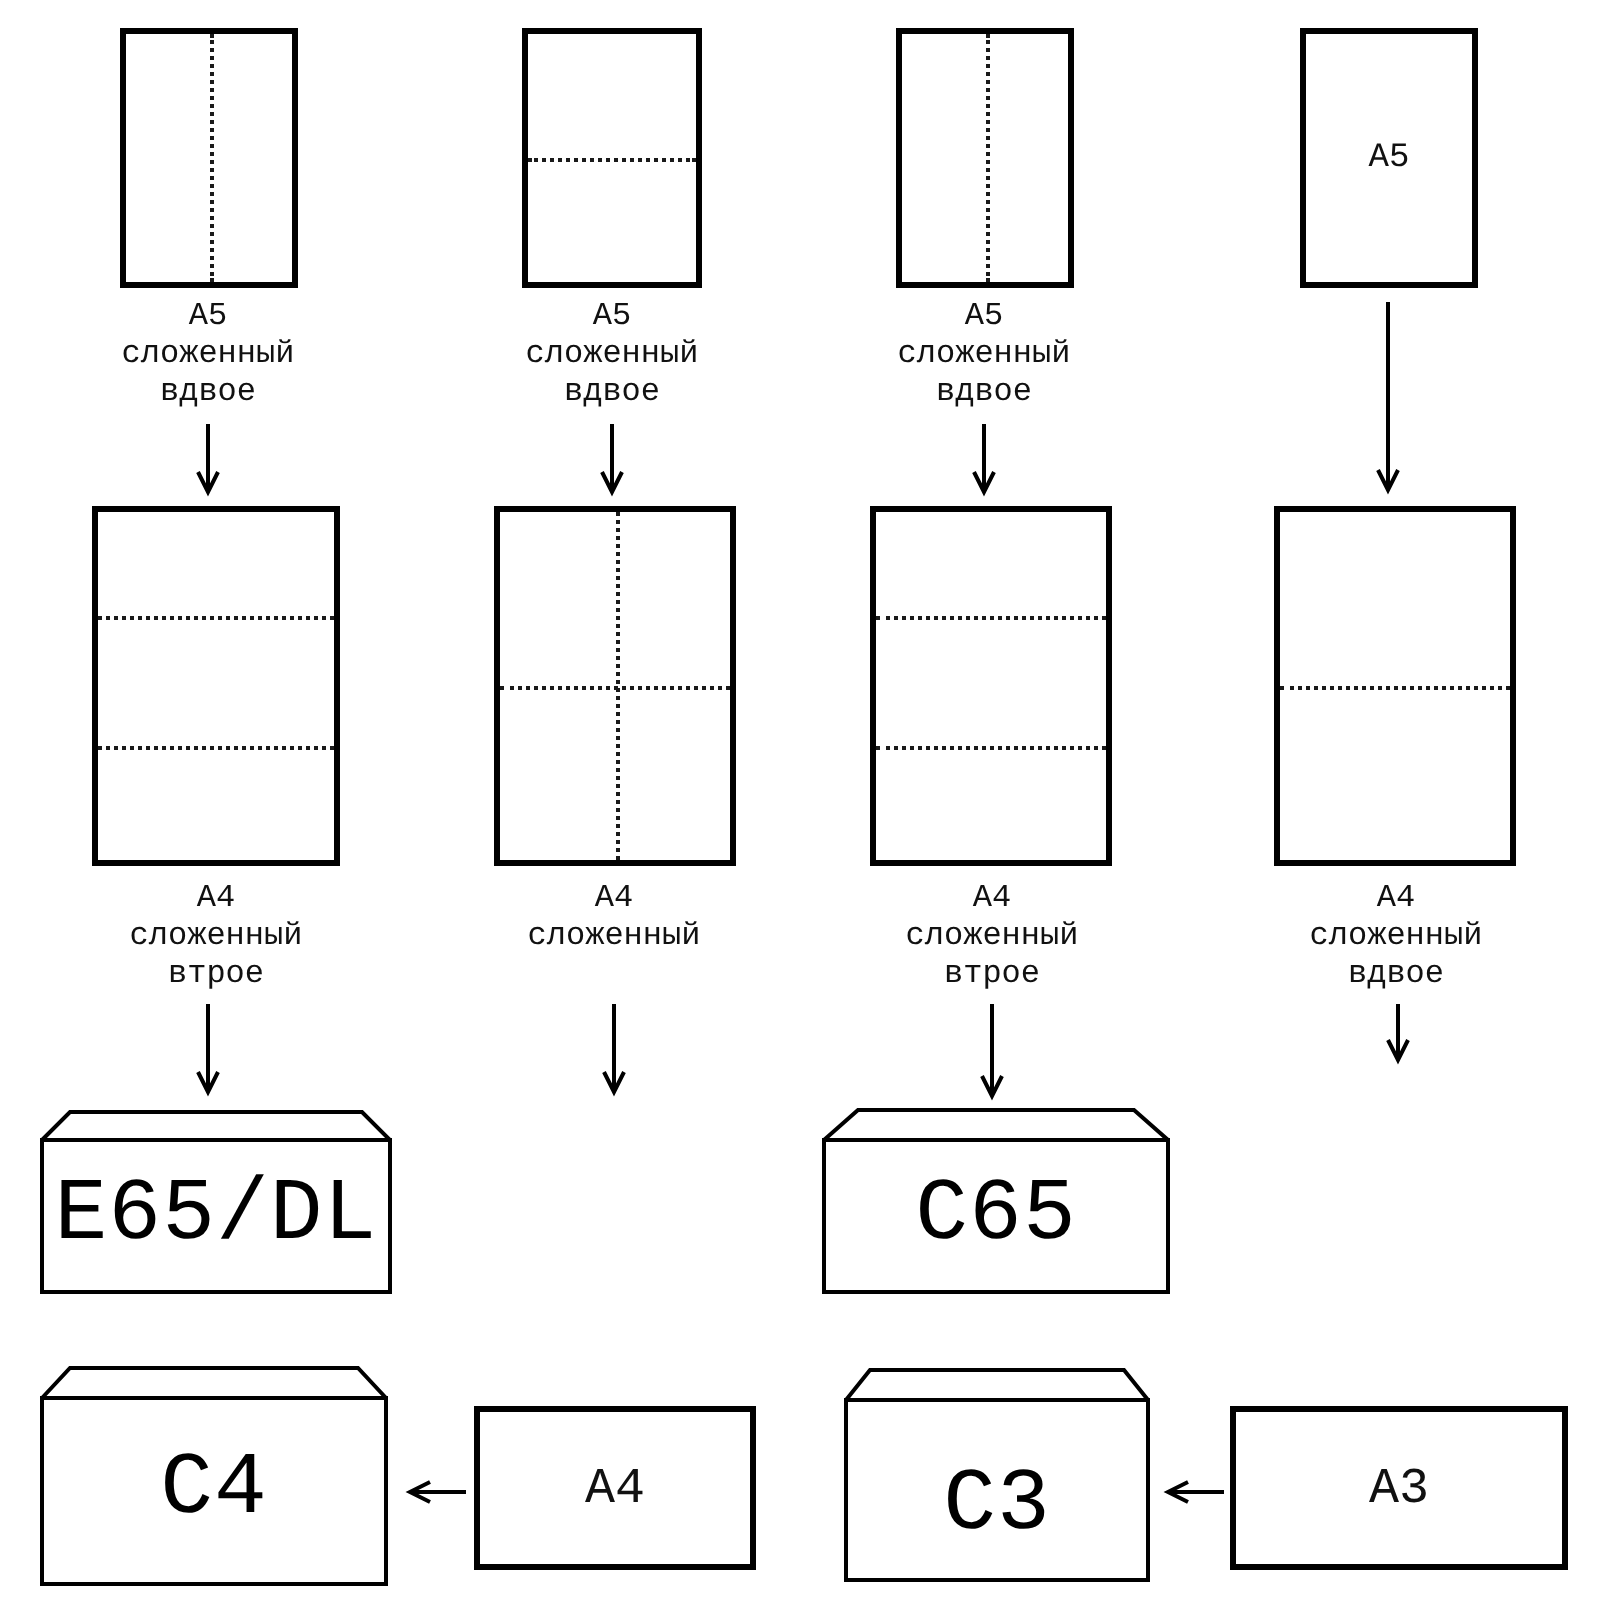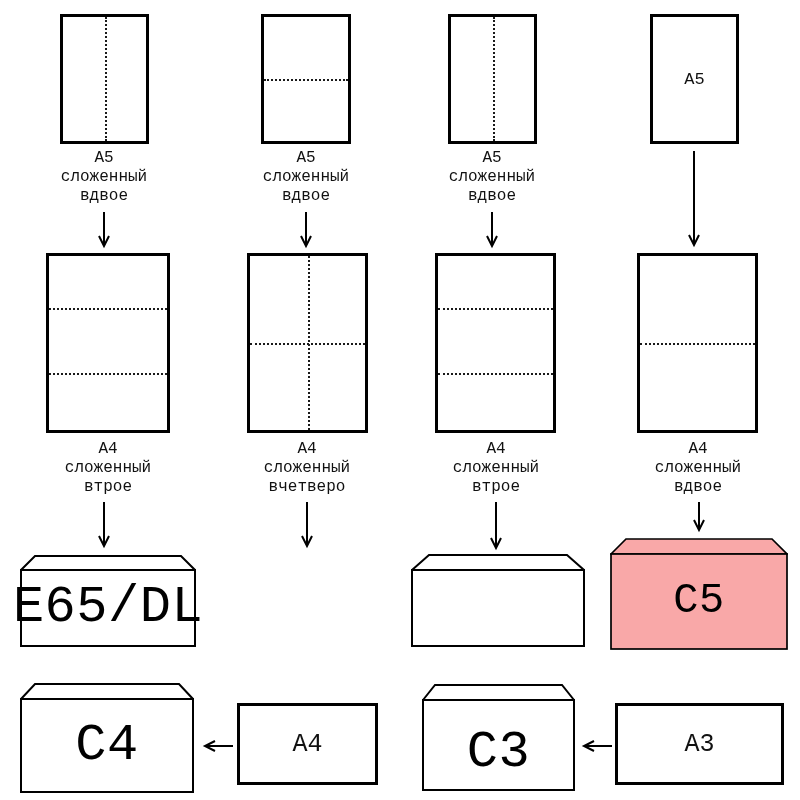--- a/index.html
+++ b/index.html
@@ -17,21 +17,21 @@
     font-size:17px;color:#111;
   }
   .sheet-label.big{font-size:25px;}
   .caption{
     position:absolute;width:150px;text-align:center;font-size:16px;line-height:19px;color:#111;
   }
   .envelope{position:absolute;}
   .envelope svg{position:absolute;left:0;top:0;display:block;}
   .env-label{
     position:absolute;left:0;right:0;bottom:2px;display:flex;align-items:center;justify-content:center;
-    font-size:52px;color:#000;letter-spacing:0.5px;
+    font-size:44px;color:#000;letter-spacing:0.5px;
   }
   #arrows{position:absolute;left:0;top:0;pointer-events:none;}
 </style>
 </head>
 <body>
 
 <div id="canvas">
 
   <div class="sheet" style="left:60px;top:14px;width:89px;height:130px">
     <div class="fold-v" style="left:50%"></div>
@@ -85,21 +85,20 @@
   </div>
 
   <div class="caption" style="left:33px;top:440px">
     <div>A4</div>
     <div>сложенный</div>
     <div>втрое</div>
   </div>
   <div class="caption" style="left:232px;top:440px">
     <div>A4</div>
     <div>сложенный</div>
-    <div>вчетверо</div>
   </div>
   <div class="caption" style="left:421px;top:440px">
     <div>A4</div>
     <div>сложенный</div>
     <div>втрое</div>
   </div>
   <div class="caption" style="left:623px;top:440px">
     <div>A4</div>
     <div>сложенный</div>
     <div>вдвое</div>
@@ -112,29 +111,23 @@
     </svg>
     <div class="env-label" style="top:15px">E65/DL</div>
   </div>
 
 
   <div class="envelope" style="left:411px;top:554px;width:174px;height:93px">
     <svg width="174" height="93" viewBox="0 0 174 93">
       <path d="M1 16 L18 1 L156 1 L173 16 Z" fill="#fff" stroke="#000" stroke-width="2"></path>
       <rect x="1" y="16" width="172" height="76" fill="#fff" stroke="#000" stroke-width="2"></rect>
     </svg>
+    <div class="env-label" style="top:16px">C65</div>
   </div>
 
-  <div class="envelope" style="left:610px;top:538px;width:178px;height:112px">
-    <svg width="178" height="112" viewBox="0 0 178 112">
-      <path d="M1 16 L16 1 L162 1 L177 16 Z" stroke="#000" stroke-width="1.7" fill="#F9A8A8"></path>
-      <rect x="1" y="16" width="176" height="95" stroke="#000" stroke-width="1.7" fill="#F9A8A8"></rect>
-    </svg>
-    <div class="env-label" style="top:16px;font-size:42px">C5</div>
-  </div>
 
   <div class="envelope" style="left:20px;top:683px;width:174px;height:110px">
     <svg width="174" height="110" viewBox="0 0 174 110">
       <path d="M1 16 L15 1 L159 1 L173 16 Z" fill="#fff" stroke="#000" stroke-width="2"></path>
       <rect x="1" y="16" width="172" height="93" fill="#fff" stroke="#000" stroke-width="2"></rect>
     </svg>
     <div class="env-label" style="top:16px">C4</div>
   </div>
 
   <div class="sheet" style="left:237px;top:703px;width:141px;height:82px">

